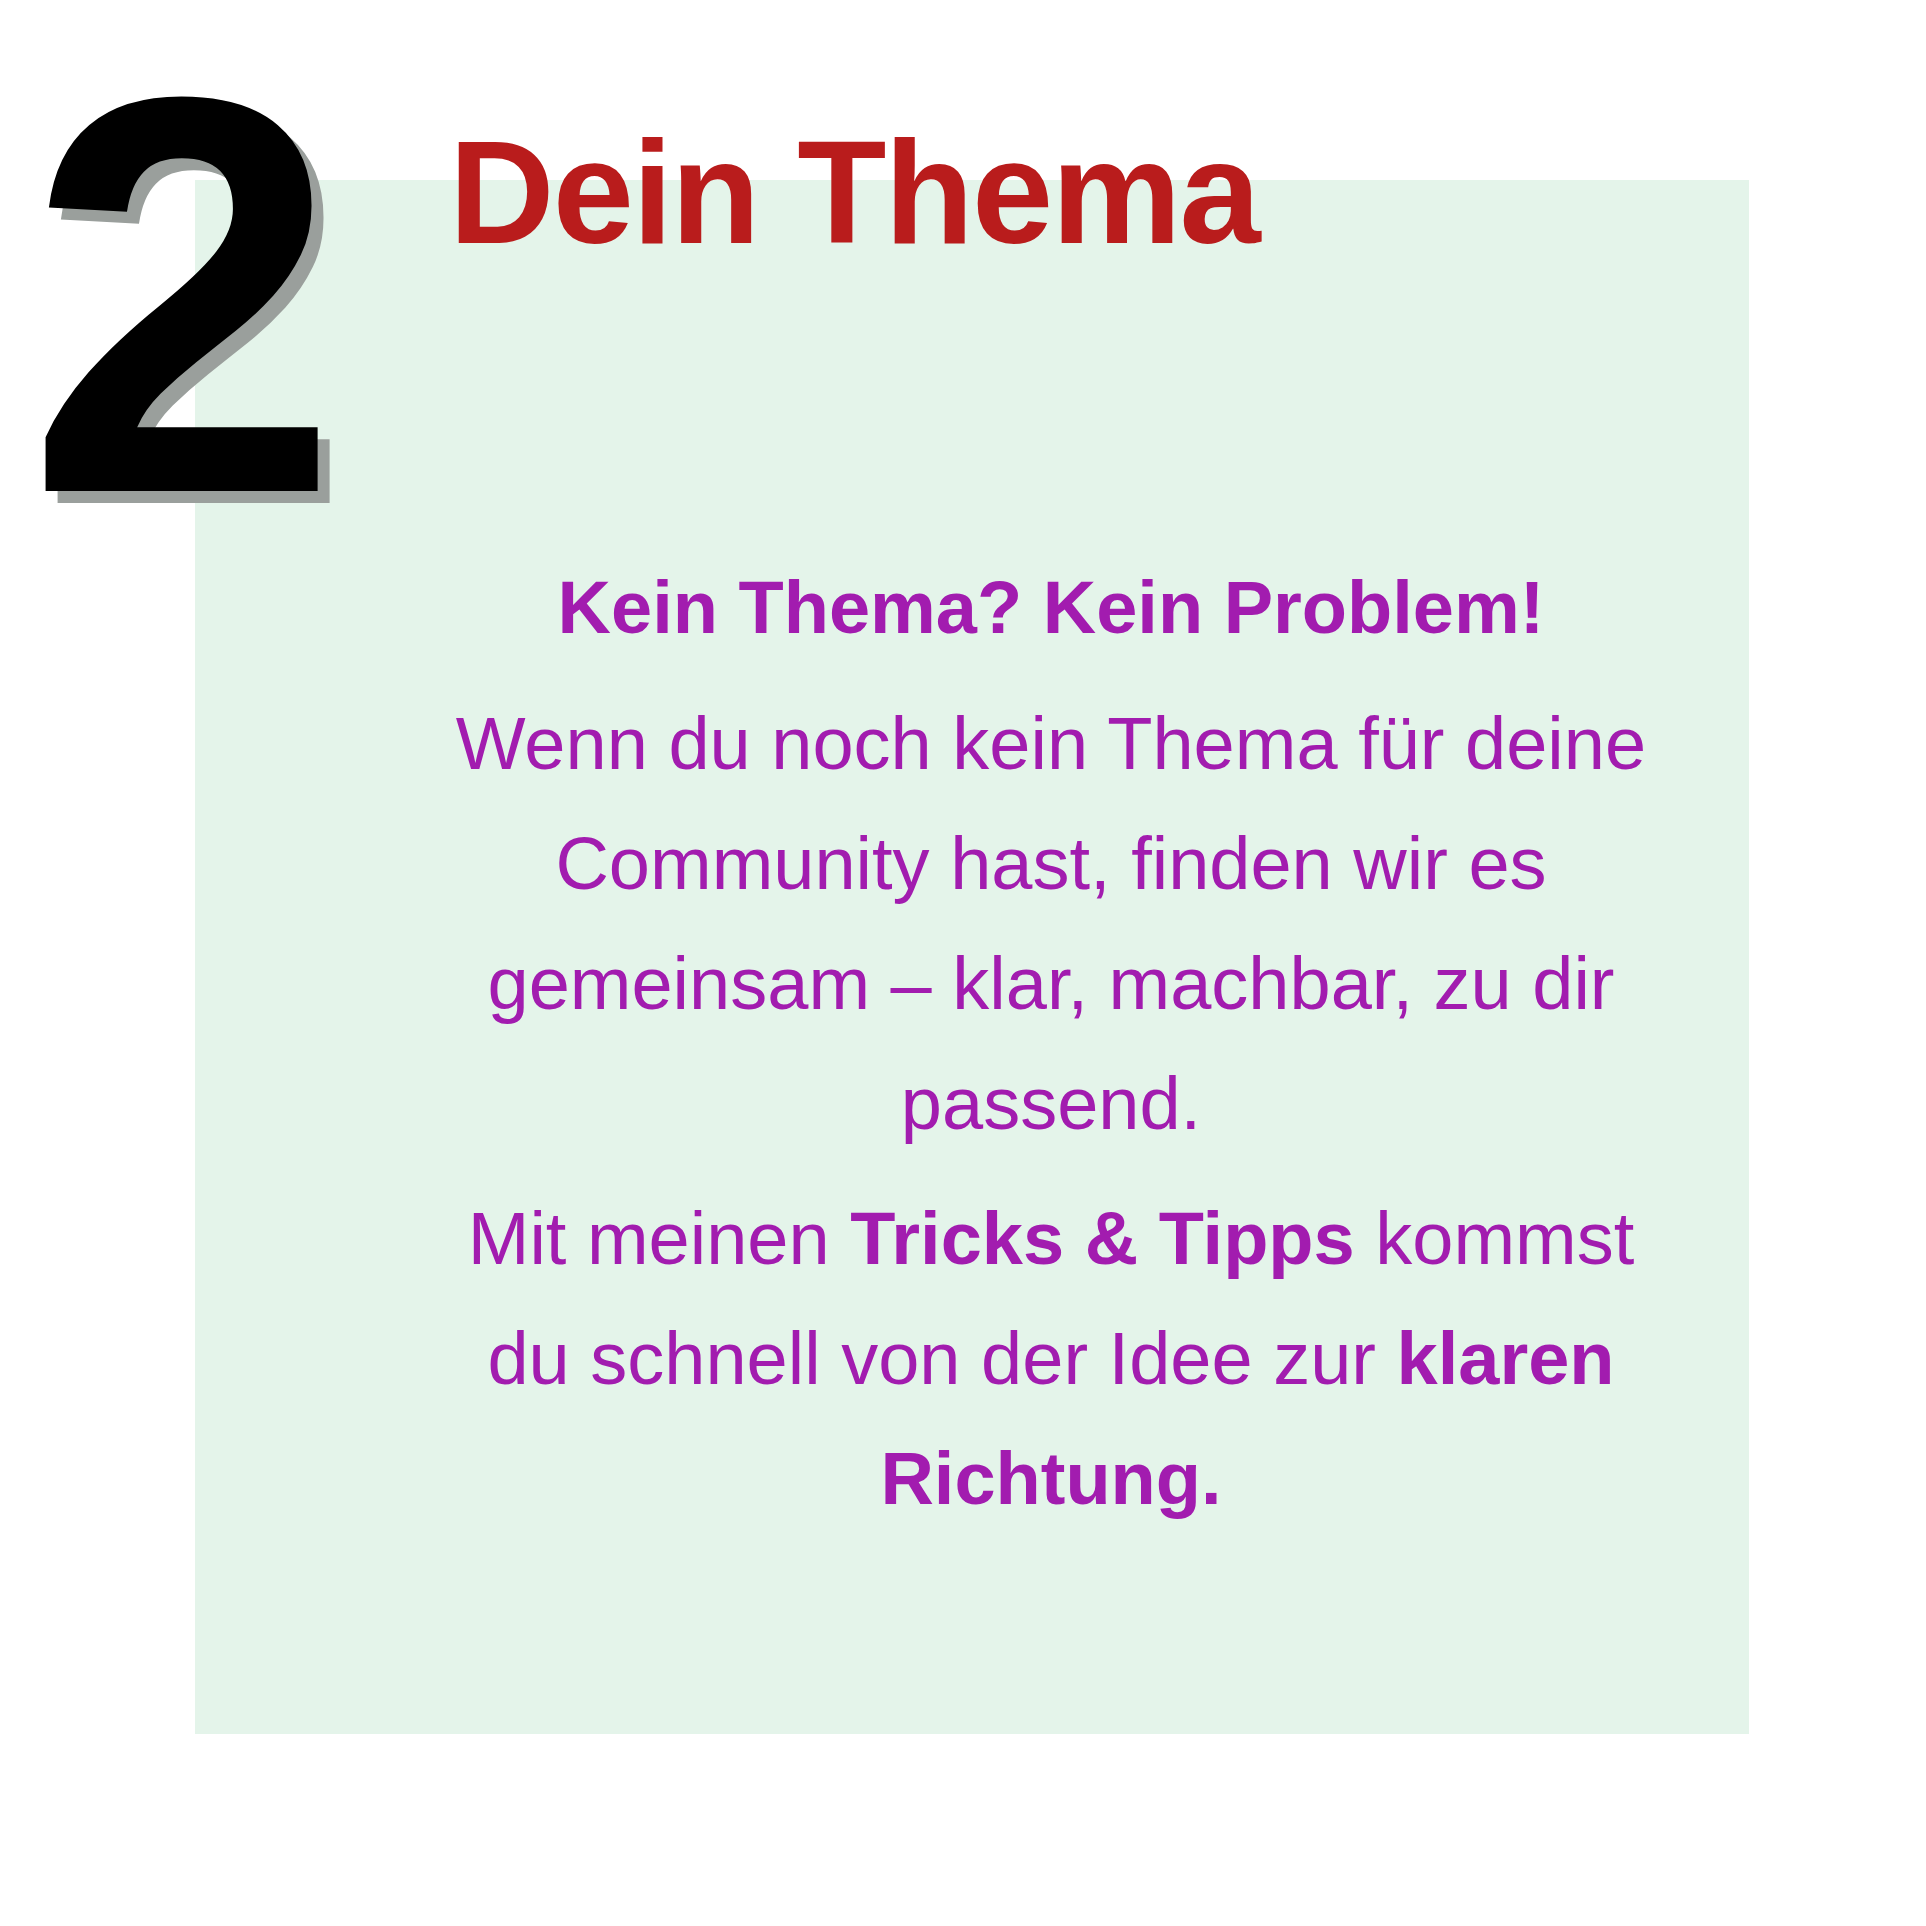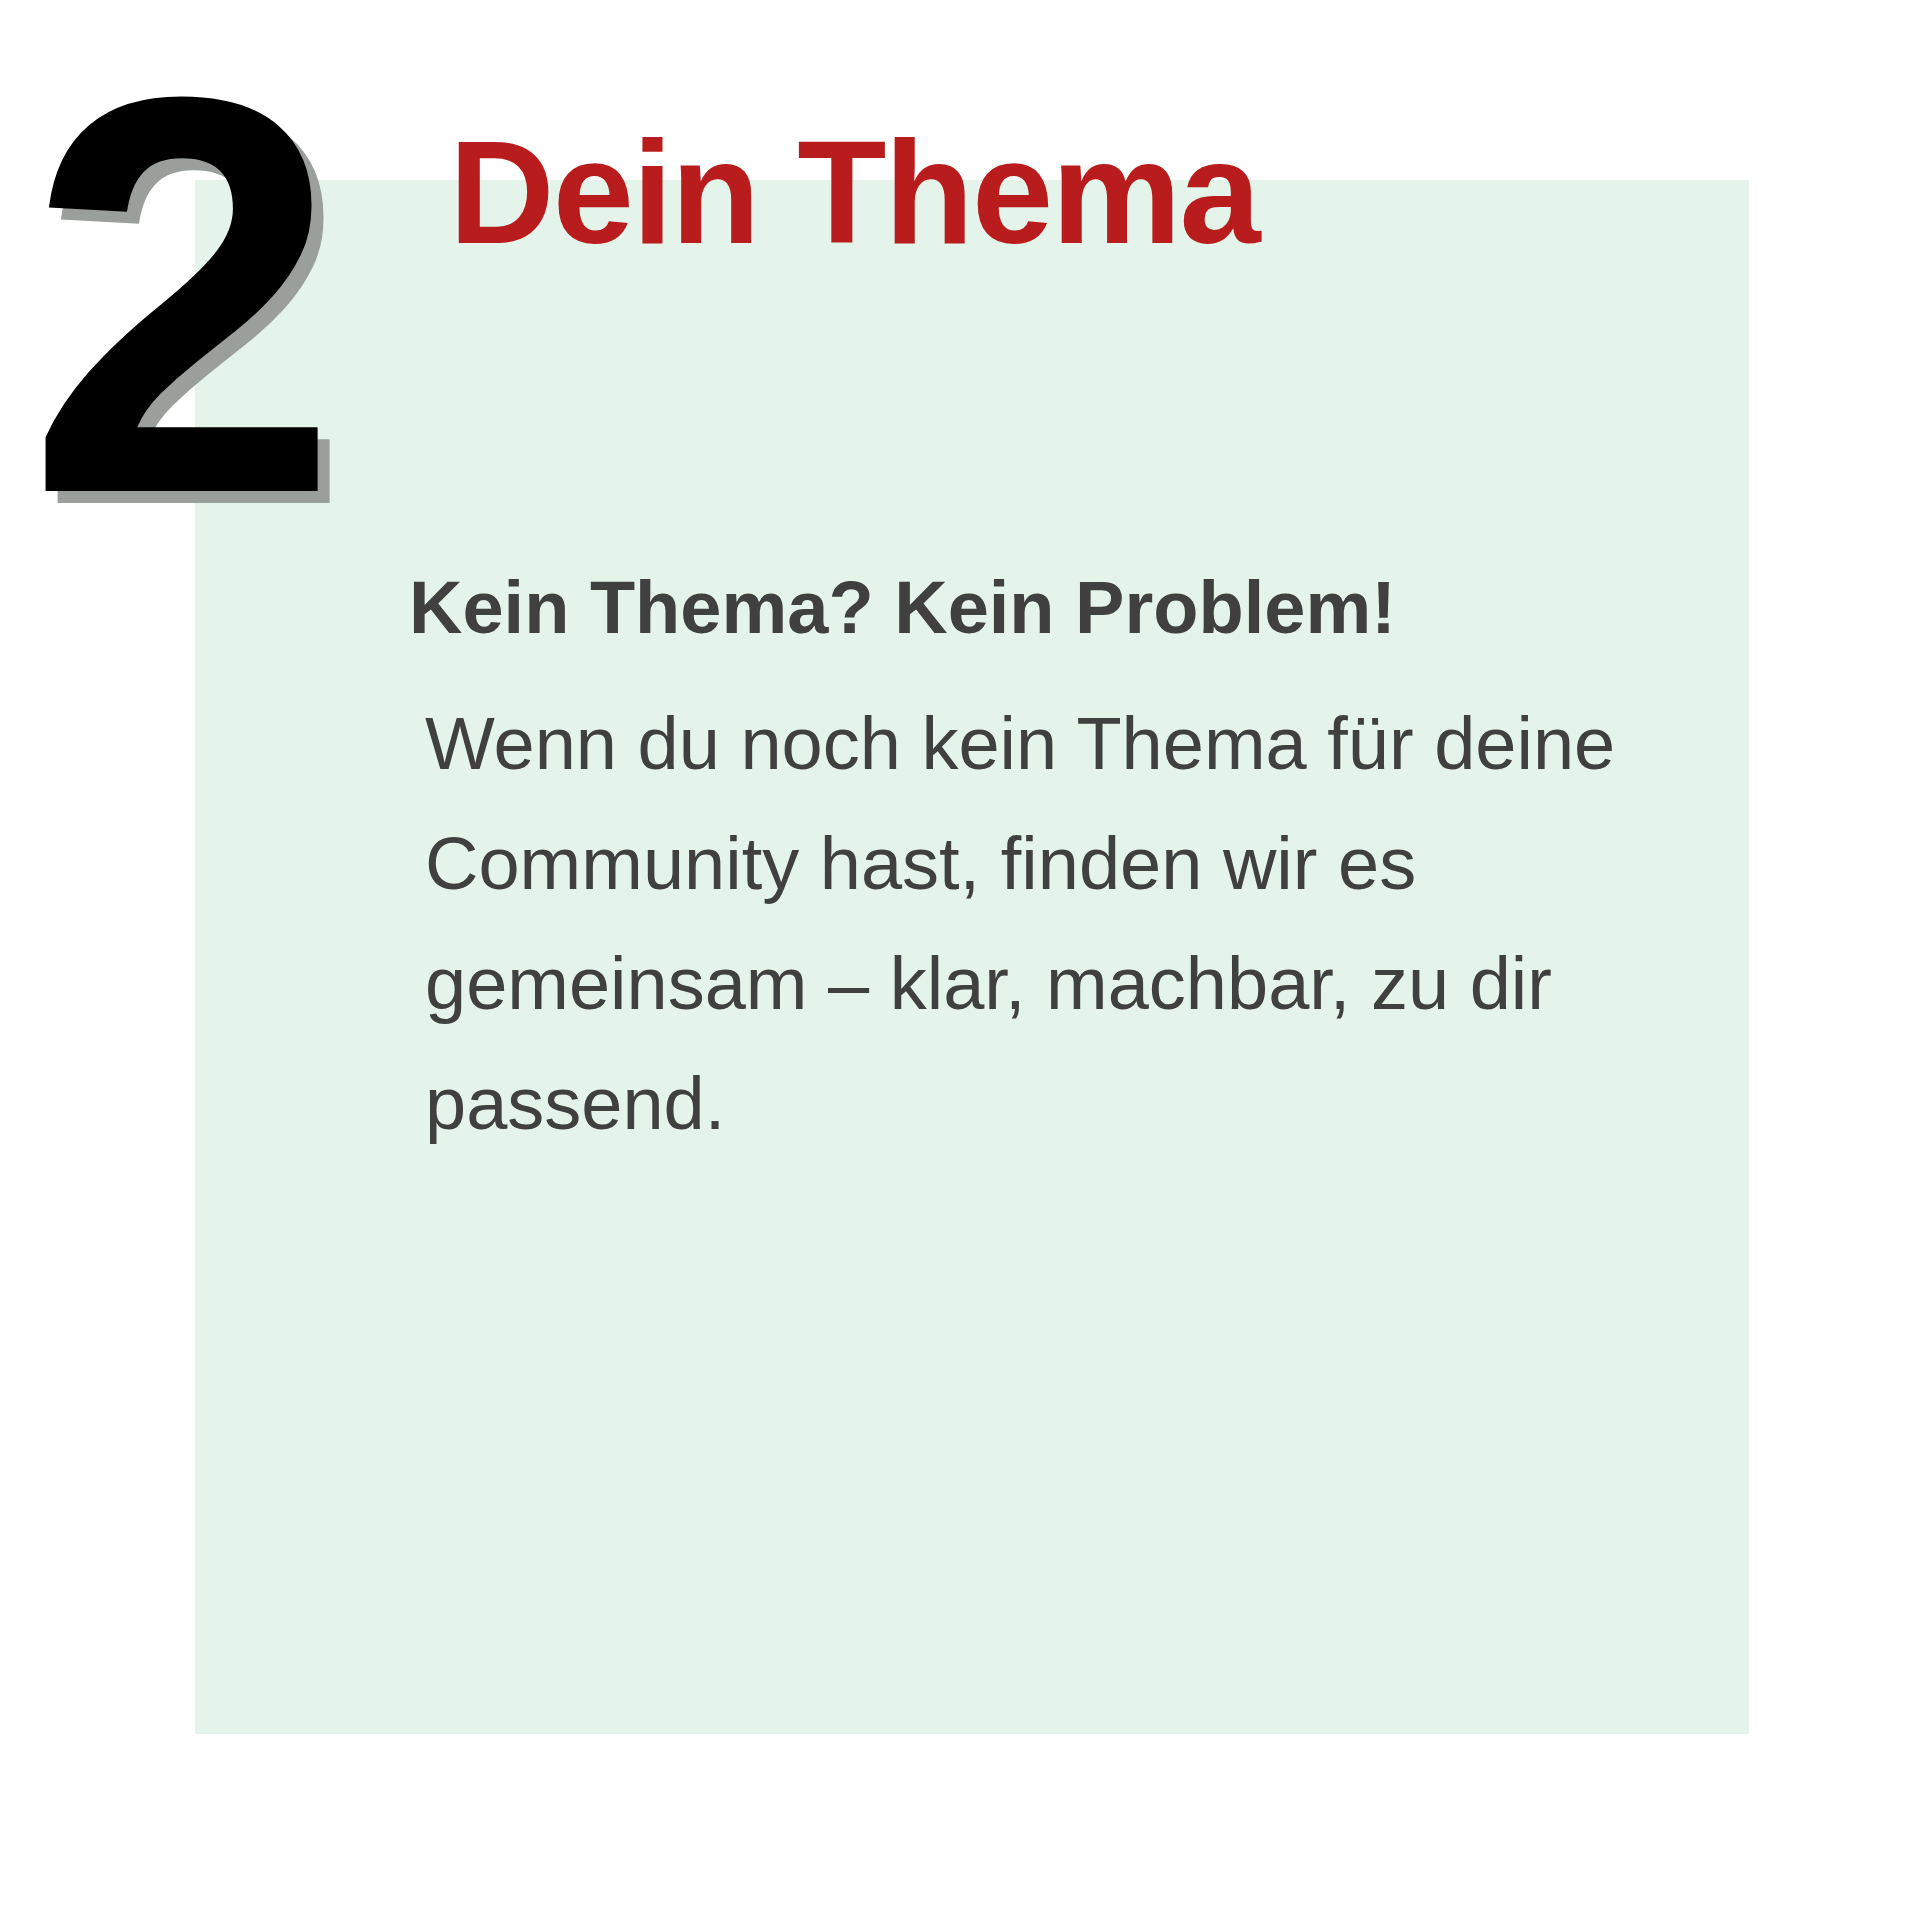--- a/index.html
+++ b/index.html
@@ -71,22 +71,23 @@
   }
 
   
   .body-copy {
     position: absolute;
     left: 409px;
     top: 548px;
     width: 1284px;
     font-size: 74px;
     line-height: 1.62;
-    color: #404040;
+    color: #a21caf;
     z-index: 3;
+    text-align: center;
   }
   .body-copy .lead {
     font-weight: bold;
     display: block;
   }
   .body-copy p {
     margin: 16px;
   }
   .body-copy strong {
     font-weight: bold;
@@ -103,14 +104,17 @@
   <div class="step-number front">2</div>
 </div>
 
 <div class="heading">Dein Thema</div>
 
 <div class="body-copy">
   <span class="lead">Kein Thema? Kein Problem!</span>
   <p>
     <span>Wenn du noch kein Thema für deine Community hast, finden wir es gemeinsam – klar, machbar, zu dir passend.</span>
   </p>
+  <p>
+    <span>Mit meinen </span><strong class="nowrap">Tricks &amp; Tipps</strong><span> kommst du schnell von der Idee zur </span><strong>klaren Richtung.</strong>
+  </p>
 </div>
 
 
 </body></html>

